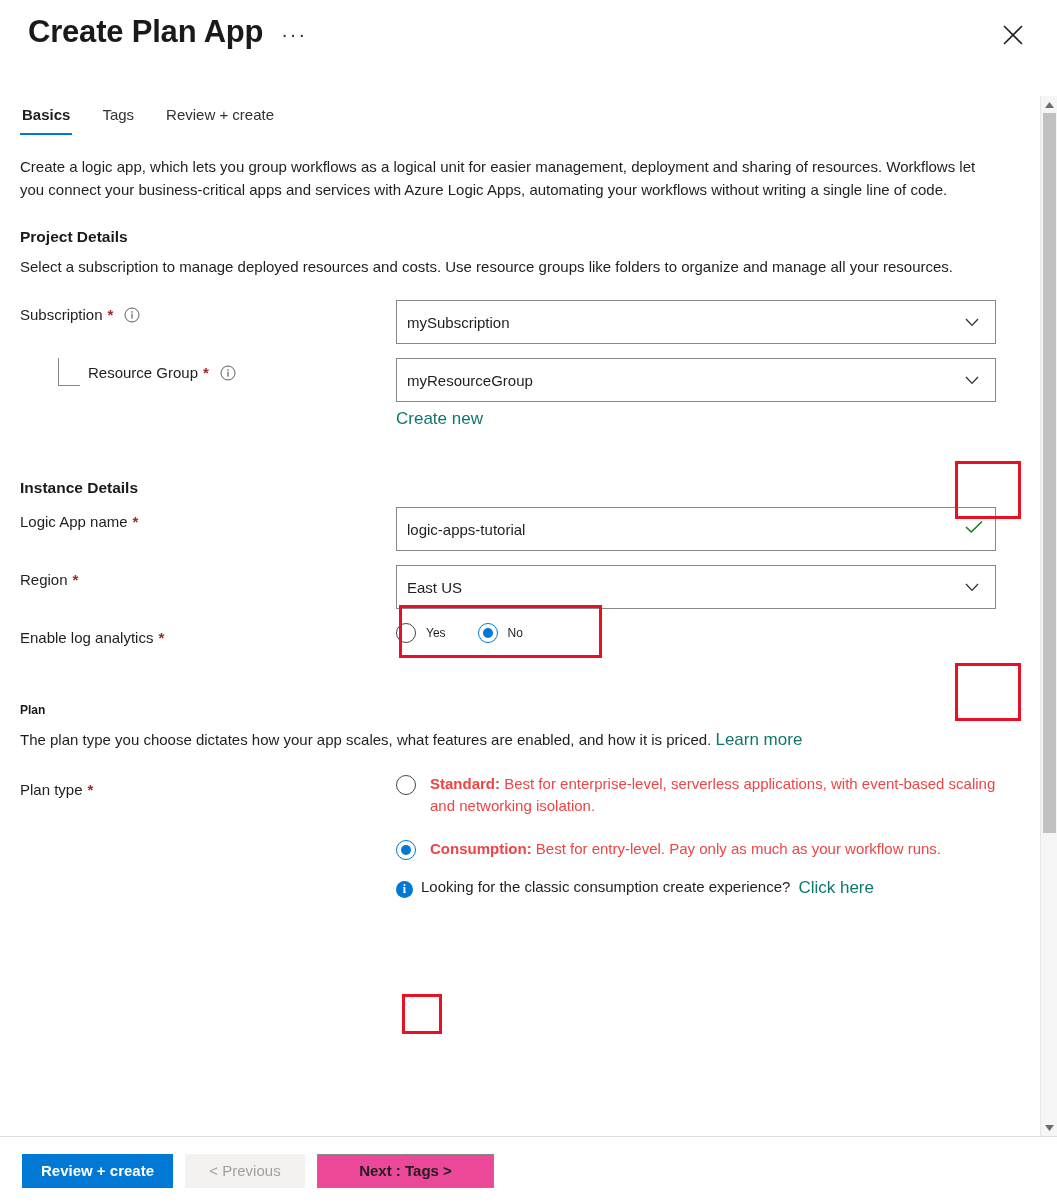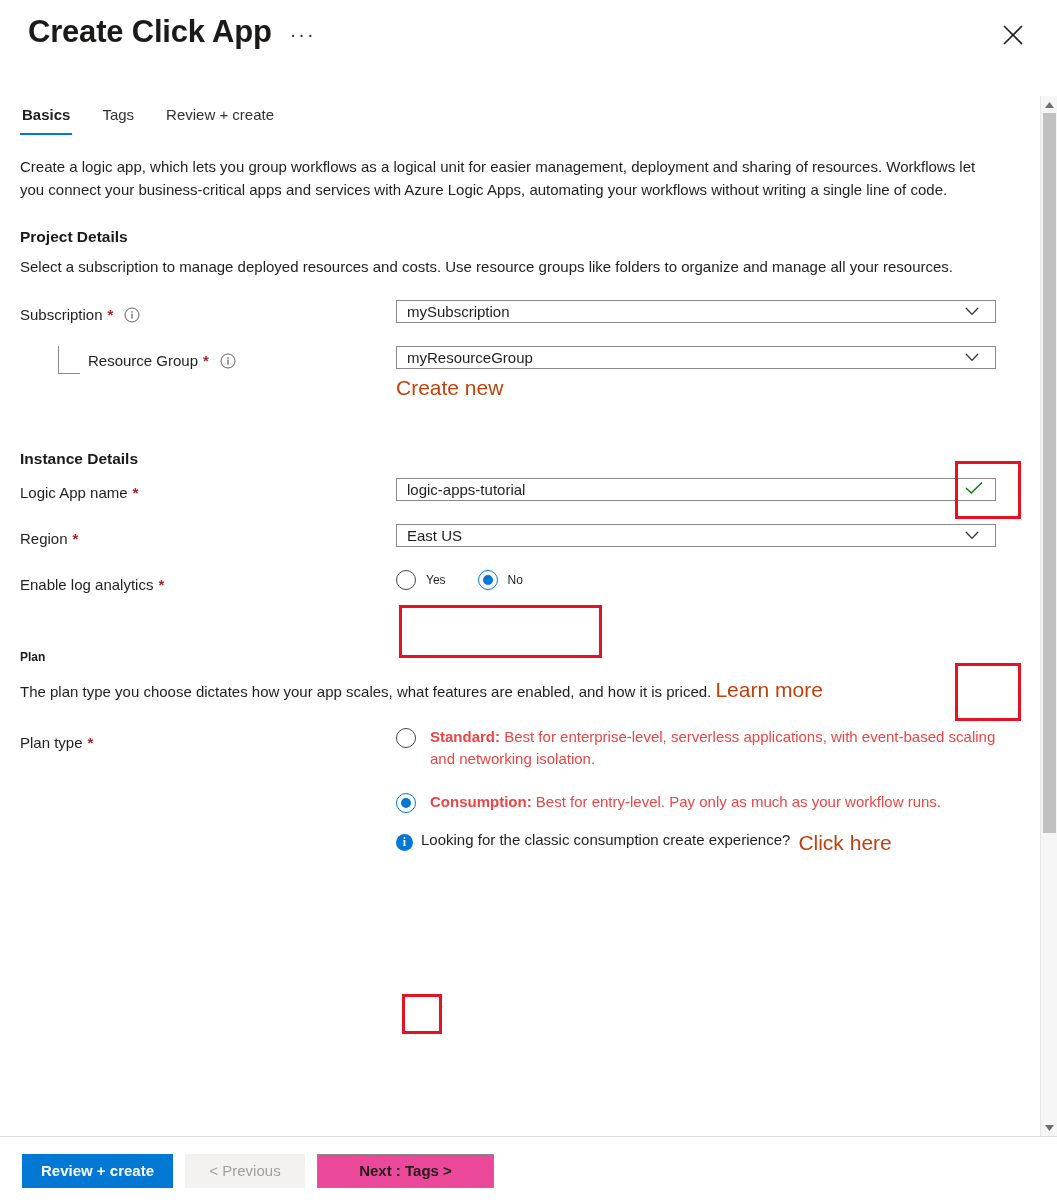--- a/index.html
+++ b/index.html
@@ -129,43 +129,43 @@
     display: inline-flex;
     width: 16px; height: 16px;
     margin-left: 6px;
     color: #605e5c;
     cursor: pointer;
   }
   .field { position: relative; width: 600px; }
 
   .input-box {
     width: 600px;
-    height: 23px;
+    height: 44px;
     border: 1px solid #8a8886;
     background: #fff;
     display: flex;
     align-items: center;
     padding: 0 10px;
     font-size: 15px;
     color: #201f1e;
     position: relative;
   }
   .input-box .val { flex: 1; }
   .chev {
     width: 26px;
     display: flex;
     align-items: center;
     justify-content: center;
     color: #323130;
     cursor: pointer;
   }
   .check-ok { color: #107c10; font-size: 17px; padding-right: 2px; }
   .link {
-    color: #c2410c;
-    font-size: 21px;
+    color: #0f766e;
+    font-size: 17px;
     text-decoration: none;
     cursor: pointer;
   }
   .create-new { margin-top: 7px; display: inline-block; }
 
   
   .tree-connector {
     position: absolute;
     left: 38px;
     top: 0px;
@@ -295,21 +295,21 @@
     justify-content: center;
   }
   .btn-primary { background: #0078d4; color: #fff; font-weight: bold; }
   .btn-disabled { background: #f3f2f1; color: #a19f9d; border-color: #f3f2f1; cursor: default; }
   .btn-default { background: #ec4899; color: #201f1e; border: 1px solid #8a8886; font-weight: bold; }
 </style>
 </head>
 <body>
 
 <div class="titlebar">
-  <span class="title-text">Create Click App</span>
+  <span class="title-text">Create Plan App</span>
   <span class="title-ellipsis">···</span>
   <div class="close-btn">
     <svg width="32" height="32" viewBox="0 0 32 32" aria-hidden="true">
       <line x1="7" y1="7" x2="25" y2="25" stroke="currentColor" stroke-width="1.6"></line>
       <line x1="25" y1="7" x2="7" y2="25" stroke="currentColor" stroke-width="1.6"></line>
     </svg>
   </div>
 </div>
 
 <div class="content">

